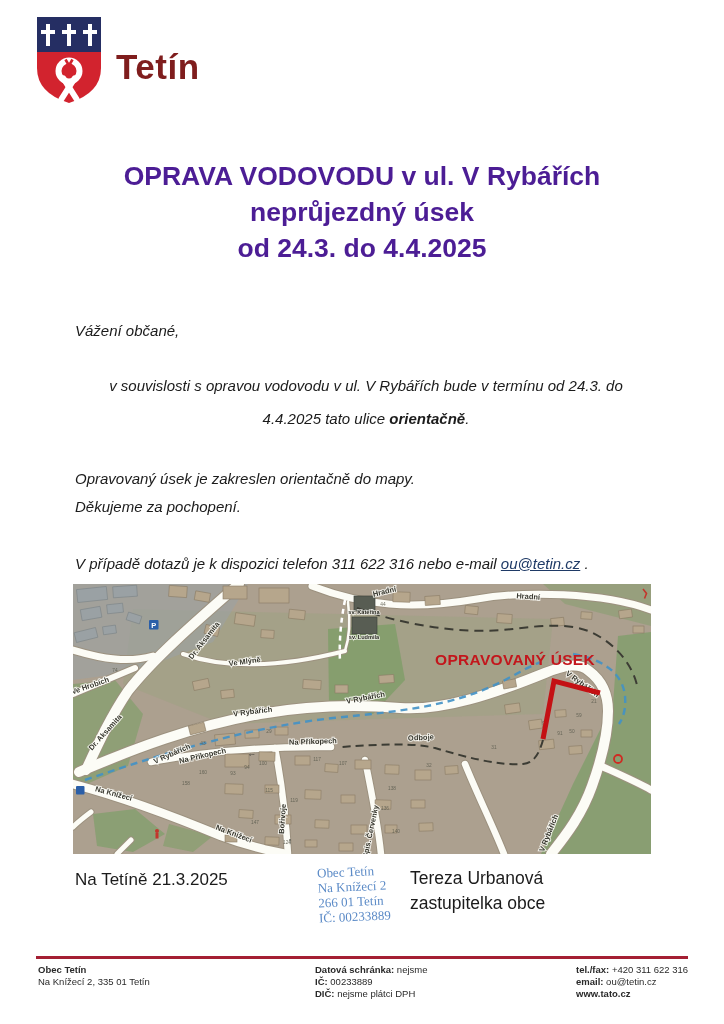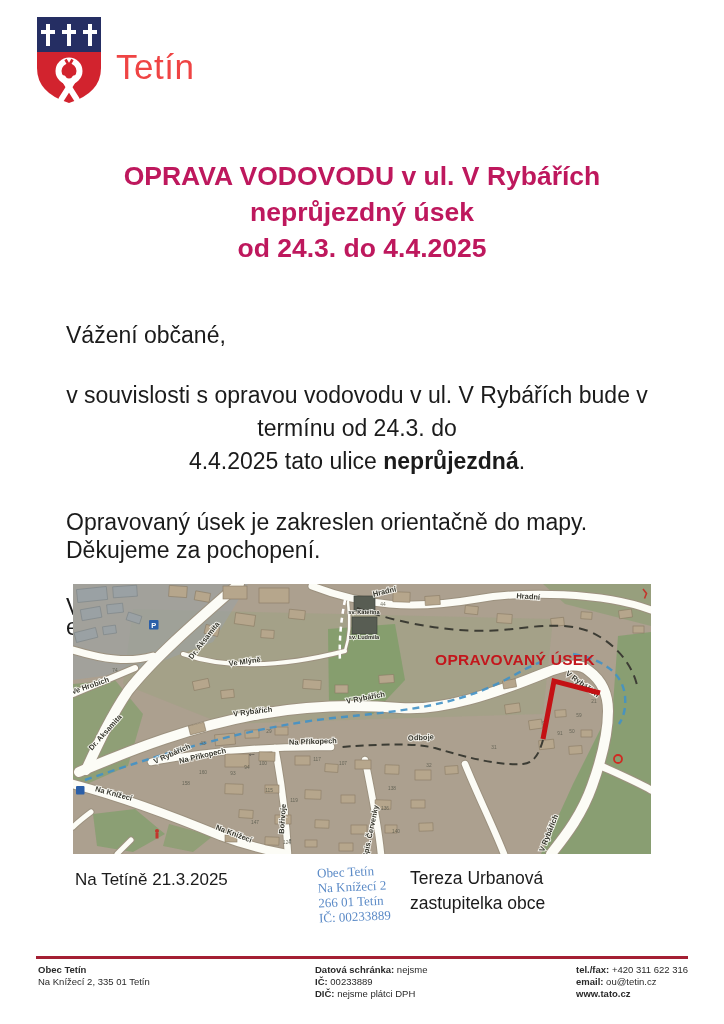--- a/index.html
+++ b/index.html
@@ -1,25 +1,25 @@
 <!DOCTYPE html>
 <html><head>
 <meta charset="utf-8">
 <style>
   html,body{margin:0;padding:0;background:#e8e8e8;}
   .page{position:relative;width:724px;height:1024px;background:#ffffff;overflow:hidden;
         font-family:"Liberation Sans",sans-serif;color:#1b1b1b;}
   
   .logo{position:absolute;left:36px;top:16px;display:flex;align-items:center;gap:14px;}
-  .logo-title{font-size:35px;font-weight:normal;color:#ef4444;letter-spacing:.5px;padding-top:14px;}
+  .logo-title{font-size:35px;font-weight:bold;color:#7f1d1d;letter-spacing:.5px;padding-top:14px;}
   
   .heading{position:absolute;left:0;right:0;top:158px;text-align:center;
-           color:#be185d;font-weight:bold;font-size:26.5px;line-height:36px;}
-  
-  .body-block{position:absolute;left:66px;top:322px;width:582px;font-size:23px;}
+           color:#4c1d95;font-weight:bold;font-size:26.5px;line-height:36px;}
+  
+  .body-block{position:absolute;left:75px;top:322px;width:582px;font-size:15px;font-style:italic;}
   .p1{margin-top:30px;line-height:33px;text-align:center;}
   .p2{margin-top:34px;line-height:20px;}
   .p3{margin-top:8px;line-height:20px;}
   .p4{margin-top:37px;line-height:20px;}
   .email-link{color:#1f3a66;text-decoration:underline;}
   
   .map-wrap{position:absolute;left:73px;top:584px;width:578px;height:270px;}
   .mlabel{font-family:"Liberation Sans",sans-serif;font-size:7.5px;font-weight:600;fill:#38382f;
           stroke:rgba(255,255,250,.82);stroke-width:2px;paint-order:stroke;text-anchor:middle;}
   .mchurch{font-size:5.6px;font-weight:600;fill:#23231c;stroke:rgba(255,255,250,.8);stroke-width:1.6px;paint-order:stroke;text-anchor:middle;}
@@ -60,21 +60,21 @@
   <div class="heading">
     <div>OPRAVA VODOVODU v ul. V Rybářích</div>
     <div>neprůjezdný úsek</div>
     <div>od 24.3. do 4.4.2025</div>
   </div>
 
   <div class="body-block">
     <div class="salutation">Vážení občané,</div>
     <div class="p1">
       <span>v souvislosti s opravou vodovodu v ul. V Rybářích bude v termínu od 24.3. do</span><br>
-      <span>4.4.2025 tato ulice </span><b>neprůjezdná</b><span>.</span>
+      <span>4.4.2025 tato ulice </span><b>orientačně</b><span>.</span>
     </div>
     <div class="p2">Opravovaný úsek je zakreslen orientačně do mapy.</div>
     <div class="p3">Děkujeme za pochopení.</div>
     <div class="p4">
       <span>V případě dotazů je k dispozici telefon 311 622 316 nebo e-mail </span><a href="#" class="email-link">ou@tetin.cz</a><span> .</span>
     </div>
   </div>
 
   <div class="map-wrap">
     <svg width="578" height="270" viewBox="0 0 578 270">

